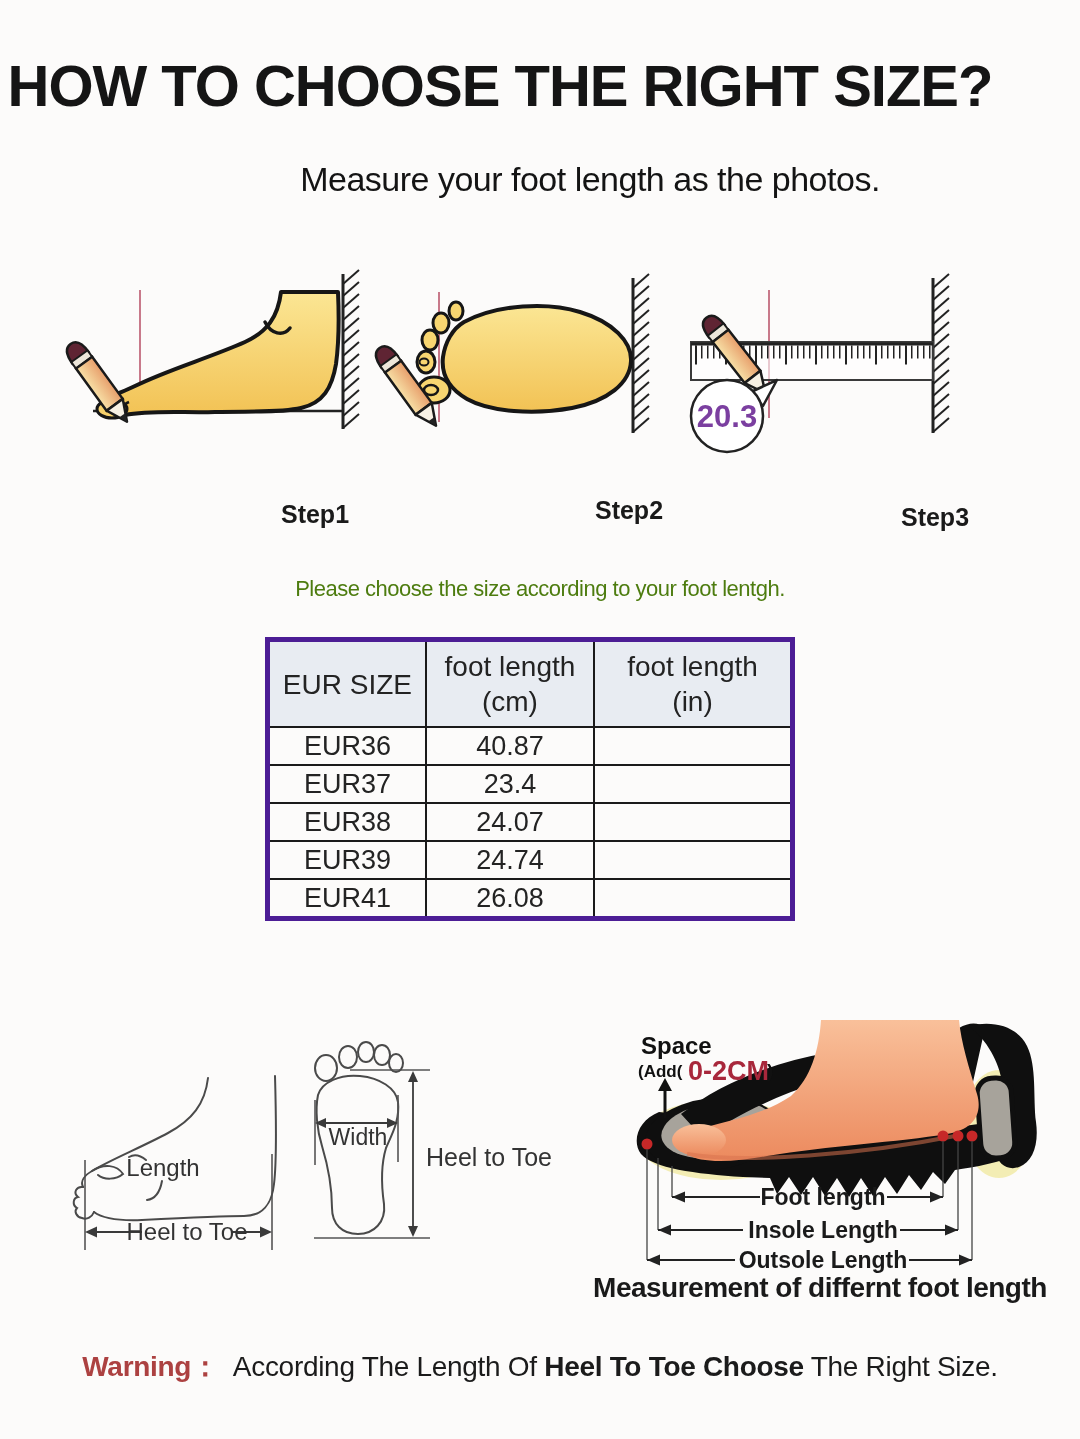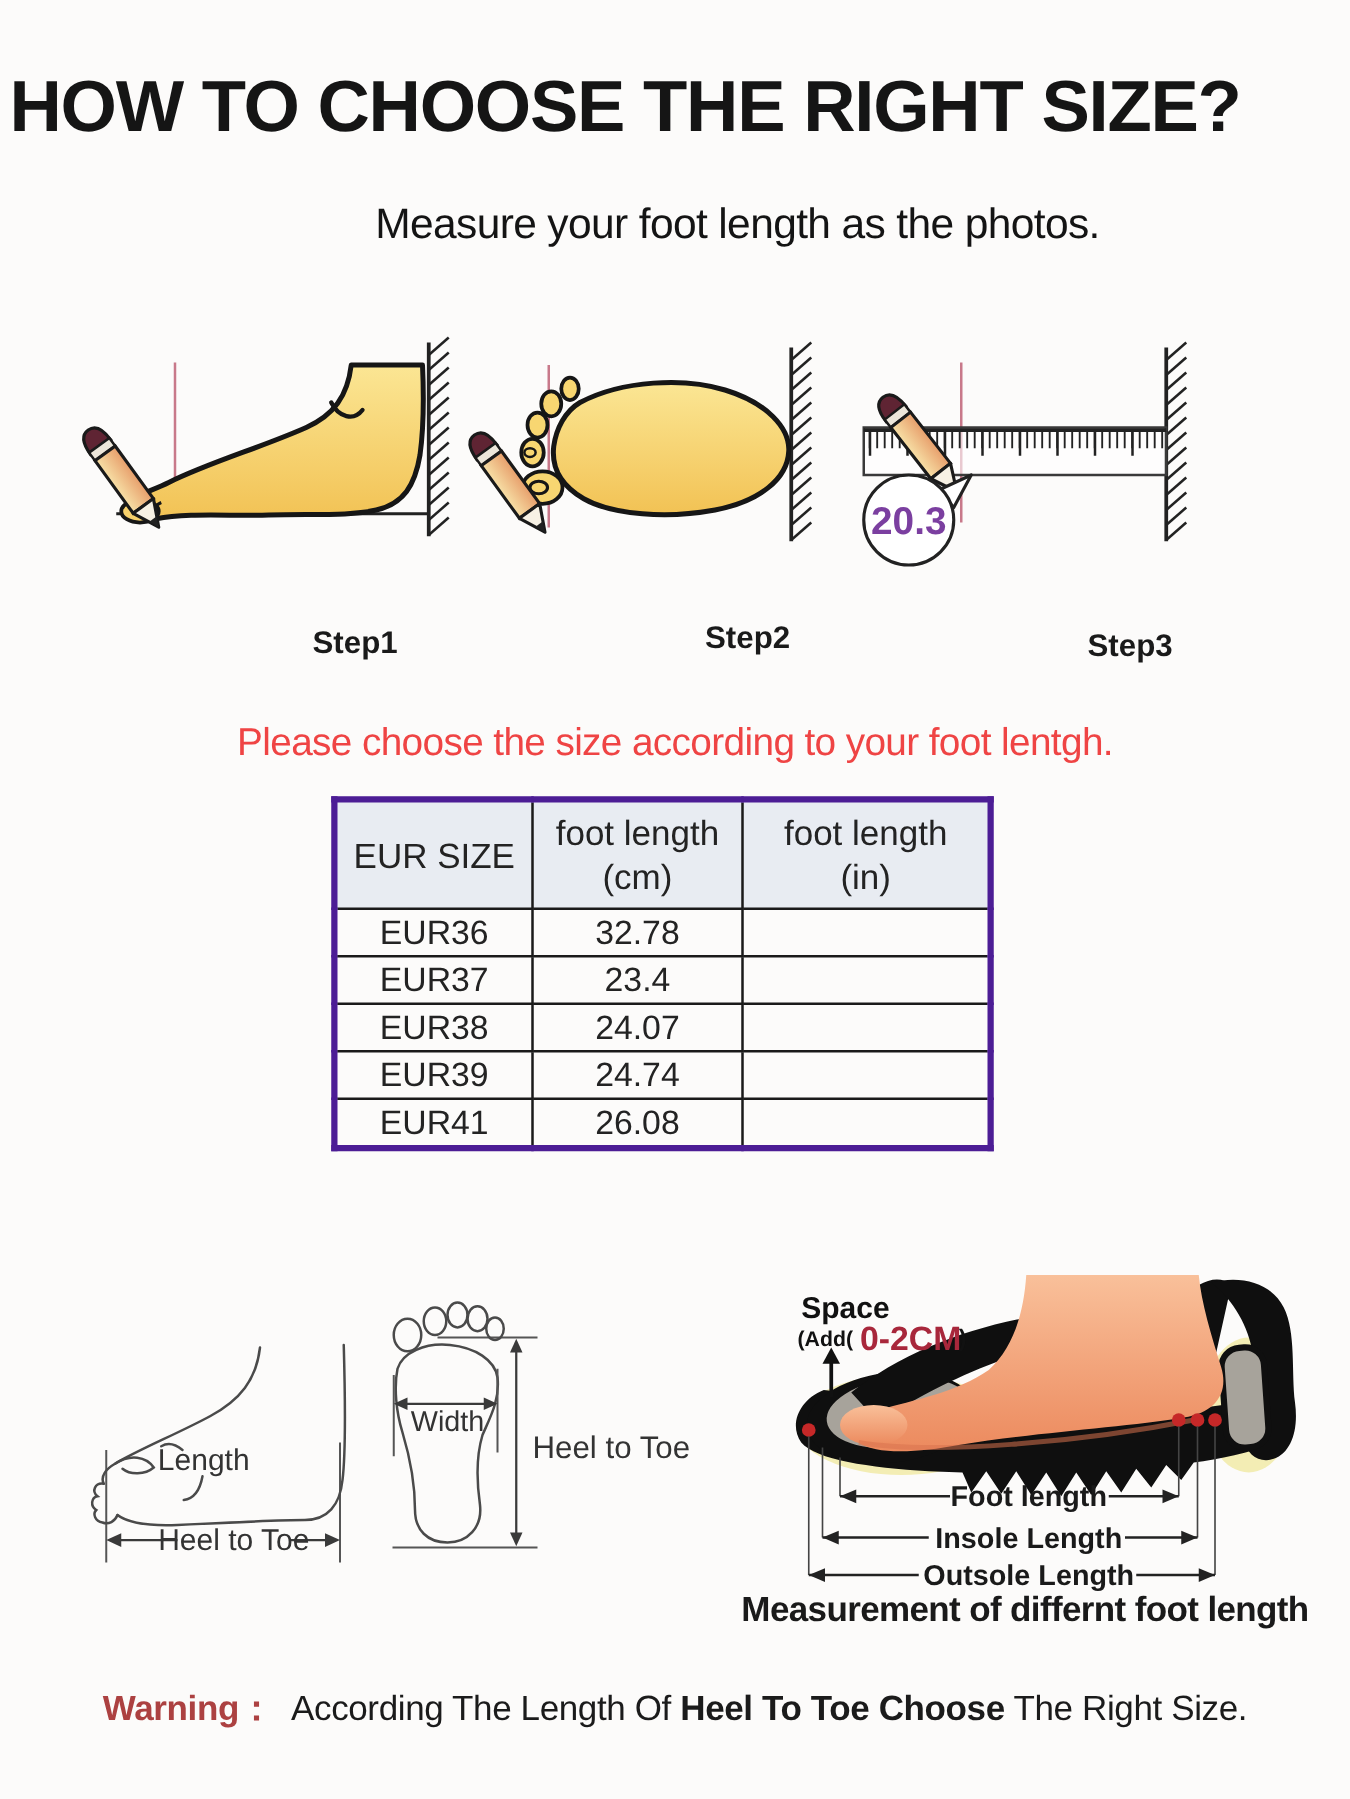--- a/index.html
+++ b/index.html
@@ -11,26 +11,26 @@
   .abs{position:absolute;}
   .page-title{
     left:0;top:52px;width:1000px;text-align:center;
     font-size:58px;font-weight:800;letter-spacing:-1px;color:#151515;
   }
   .subtitle{
     left:140px;top:160px;width:900px;text-align:center;
     font-size:34px;font-weight:400;color:#141414;letter-spacing:-0.5px;
   }
   .step-label{
-    top:500px;width:130px;text-align:left;
+    top:500px;width:130px;text-align:center;
     font-size:25px;font-weight:700;color:#1a1a1a;
   }
   .choose-line{
     left:30px;top:576px;width:1020px;text-align:center;
-    font-size:31px;font-weight:400;color:#ef4444;letter-spacing:-0.5px;
+    font-size:22px;font-weight:400;color:#4d7c0f;letter-spacing:-0.5px;
   }
   table.size-table{
     position:absolute;left:265px;top:637px;width:530px;
     border-collapse:collapse;table-layout:fixed;
     border:5px solid #4c1d95;
   }
   table.size-table th, table.size-table td{
     border:2px solid #1a1a1a;text-align:center;vertical-align:middle;
     padding:0;color:#232323;
   }
@@ -169,21 +169,21 @@
         </th>
         <th>
           <span>foot length</span><br>
           <span>(in)</span>
         </th>
       </tr>
     </thead>
     <tbody>
       <tr>
         <td>EUR36</td>
-        <td>32.78</td>
+        <td>40.87</td>
         <td></td>
       </tr>
       <tr>
         <td>EUR37</td>
         <td>23.4</td>
         <td></td>
       </tr>
       <tr>
         <td>EUR38</td>
         <td>24.07</td>

